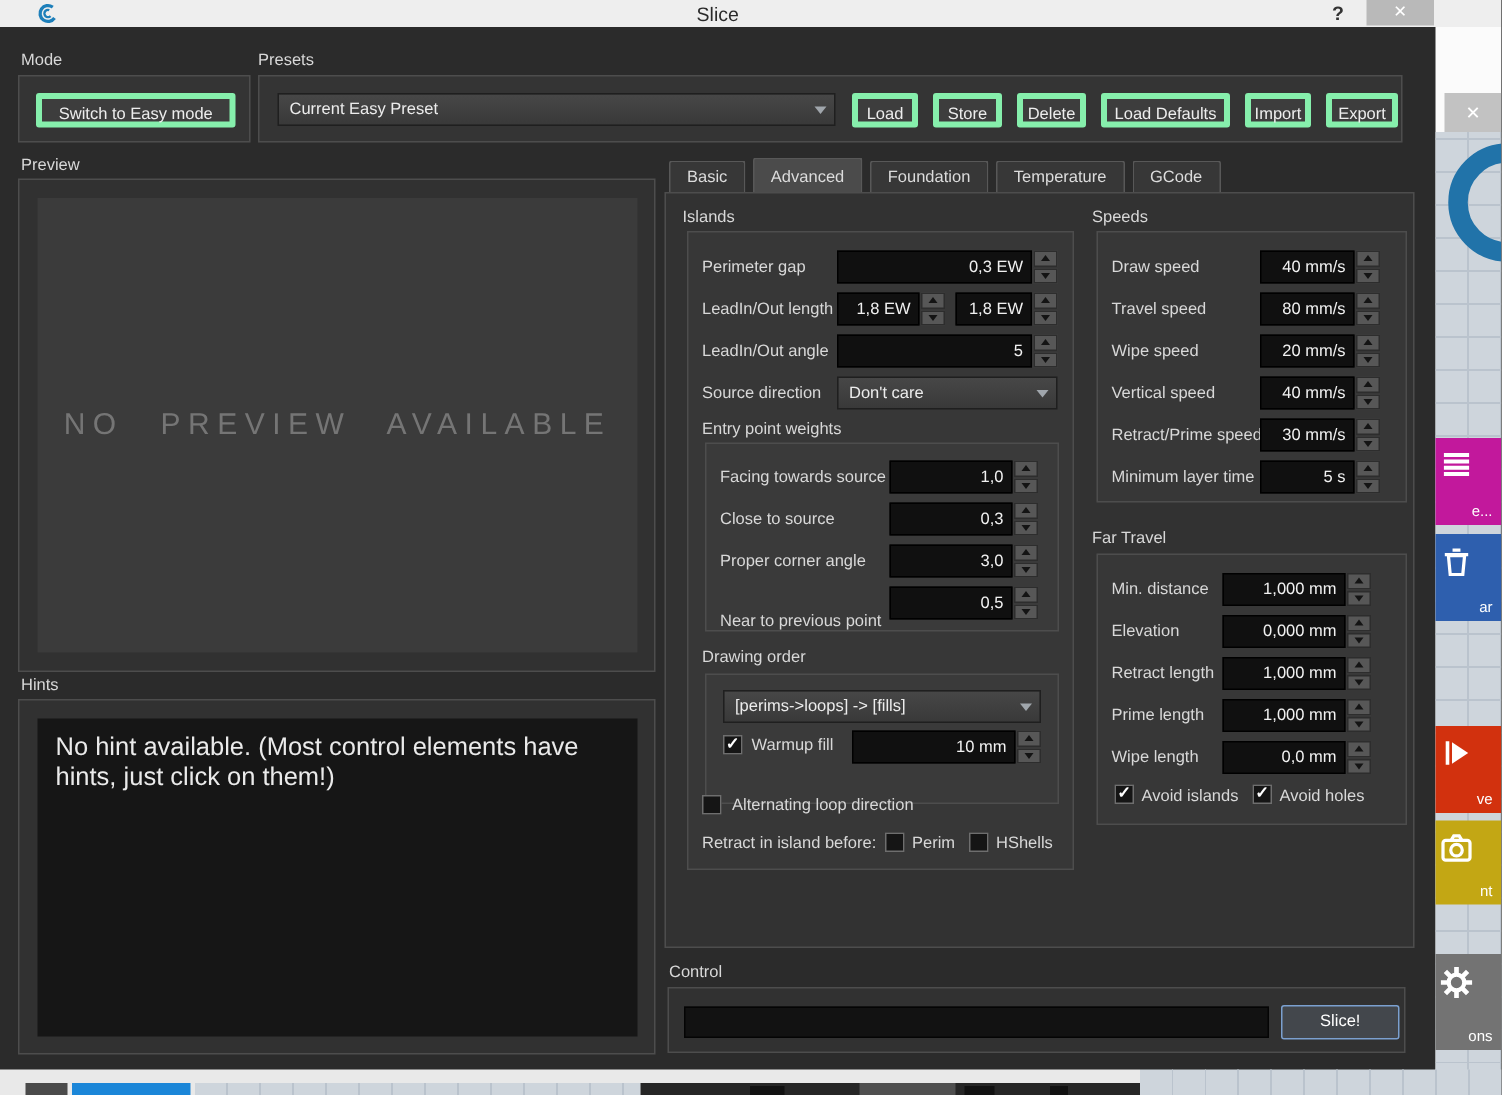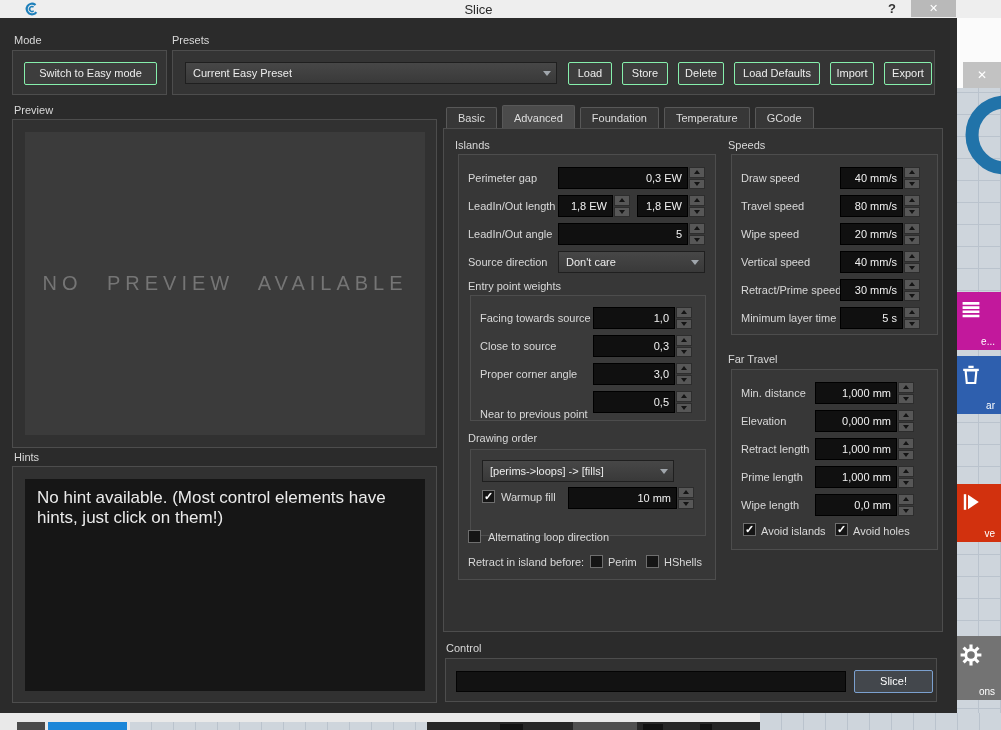--- a/index.html
+++ b/index.html
@@ -9,21 +9,21 @@
   
   .titlebar{left:0;top:0;width:1001px;height:18px;background:#eeeeee;}
   .title{left:0;top:2px;width:957px;text-align:center;font-size:13px;color:#2a2a2a;}
   .helpq{left:888px;top:1px;font-size:13px;font-weight:bold;color:#333;cursor:default;}
   .closebtn{left:911px;top:0;width:45px;height:17px;background:#b9b9b9;color:#fff;
             font-size:11px;text-align:center;line-height:17px;}
   
   .dialog{left:0;top:18px;width:957px;height:695px;background:#2b2b2b;}
   .lbl{position:absolute;color:#d8d8d8;font-size:11px;white-space:nowrap;box-sizing:border-box;}
   .grp{position:absolute;border:1px solid #4d4d4d;box-sizing:border-box;background:#343434;}
-  .btn{position:absolute;height:23px;background:#3d3d3d;border:1px solid #86efac;border-radius:2px;
+  .btn{position:absolute;height:23px;background:#3d3d3d;border:4px solid #86efac;border-radius:2px;
        color:#ededed;font-size:11px;text-align:center;line-height:21px;box-sizing:border-box;white-space:nowrap;}
   .combo{position:absolute;height:22px;background:linear-gradient(#474747,#393939);border:1px solid #1f1f1f;
          color:#ececec;font-size:11px;box-sizing:border-box;padding:4px 18px 0 7px;white-space:nowrap;overflow:hidden;}
   .combo .ar{position:absolute;right:5px;top:8px;width:0;height:0;
              border-left:4px solid transparent;border-right:4px solid transparent;border-top:5px solid #a0a6ac;}
   .spin{position:absolute;height:22px;display:flex;box-sizing:border-box;}
   .sv{flex:1;background:#101010;border:1px solid #000;color:#f1f1f1;font-size:11px;text-align:right;
       padding:4px 5px 0 0;box-sizing:border-box;white-space:nowrap;overflow:hidden;}
   .sb{width:16px;display:flex;flex-direction:column;margin-left:1px;}
   .su,.sd{flex:1;background:#575757;border:1px solid #2d2d2d;position:relative;box-sizing:border-box;}
@@ -217,21 +217,21 @@
           <i class="tu"></i>
         </div>
         <div class="sd">
           <i class="td"></i>
         </div>
       </div>
   </div>
 
   <div class="lbl" style="left:468px;top:432px">Drawing order</div>
   <div class="grp" style="left:470px;top:449px;width:236px;height:87px;background:#3a3a3a"></div>
-  <div class="combo" style="left:482px;top:460px;width:192px">
+  <div class="combo" style="left:482px;top:460px;width:212px">
     <span>[perims-&gt;loops] -&gt; [fills]</span>
     <span class="ar"></span>
   </div>
   <div class="cb" style="left:482px;top:490px">✓</div>
   <div class="lbl" style="left:501px;top:491px">Warmup fill</div>
   <div class="spin" style="left:568px;top:487px;width:126px">
     <div class="sv">10 mm</div>
     <div class="sb">
         <div class="su">
           <i class="tu"></i>
@@ -424,20 +424,28 @@
 
 
     <div class="sidebtn" style="top: 466px; height: 58px; background: rgb(210, 49, 14);">
       <svg class="ic" width="24" height="24" viewBox="0 0 20 20">
         <path d="M5 3.5v13" stroke="#fff" stroke-width="2" fill="none"></path>
         <path d="M7.5 4l9 6-9 6z" fill="#fff"></path>
       </svg>
       <div class="tx">ve</div>
     </div>
 
+    <div class="sidebtn" style="top: 529px; height: 56px; background: rgb(195, 167, 20);">
+      <svg class="ic" width="24" height="24" viewBox="0 0 20 20">
+        <rect x="2.5" y="6" width="15" height="11" rx="1.5" stroke="#fff" stroke-width="1.8" fill="none"></rect>
+        <circle cx="10" cy="11.5" r="3.2" stroke="#fff" stroke-width="1.8" fill="none"></circle>
+        <path d="M7 6l1.5-2.5h3L13 6" stroke="#fff" stroke-width="1.8" fill="none"></path>
+      </svg>
+      <div class="tx">nt</div>
+    </div>
 
     <div class="sidebtn" style="top: 618px; height: 64px; background: #737373;">
       <svg class="ic" width="26" height="26" viewBox="0 0 20 20">
         <circle cx="10" cy="10" r="4" stroke="#fff" stroke-width="2.2" fill="none"></circle>
         <path d="M10 2v4M10 14v4M2 10h4M14 10h4M4.3 4.3l2.8 2.8M12.9 12.9l2.8 2.8M15.7 4.3l-2.8 2.8M7.1 12.9l-2.8 2.8" stroke="#fff" stroke-width="2.4"></path>
       </svg>
       <div class="tx">ons</div>
     </div>
   </div>
 

